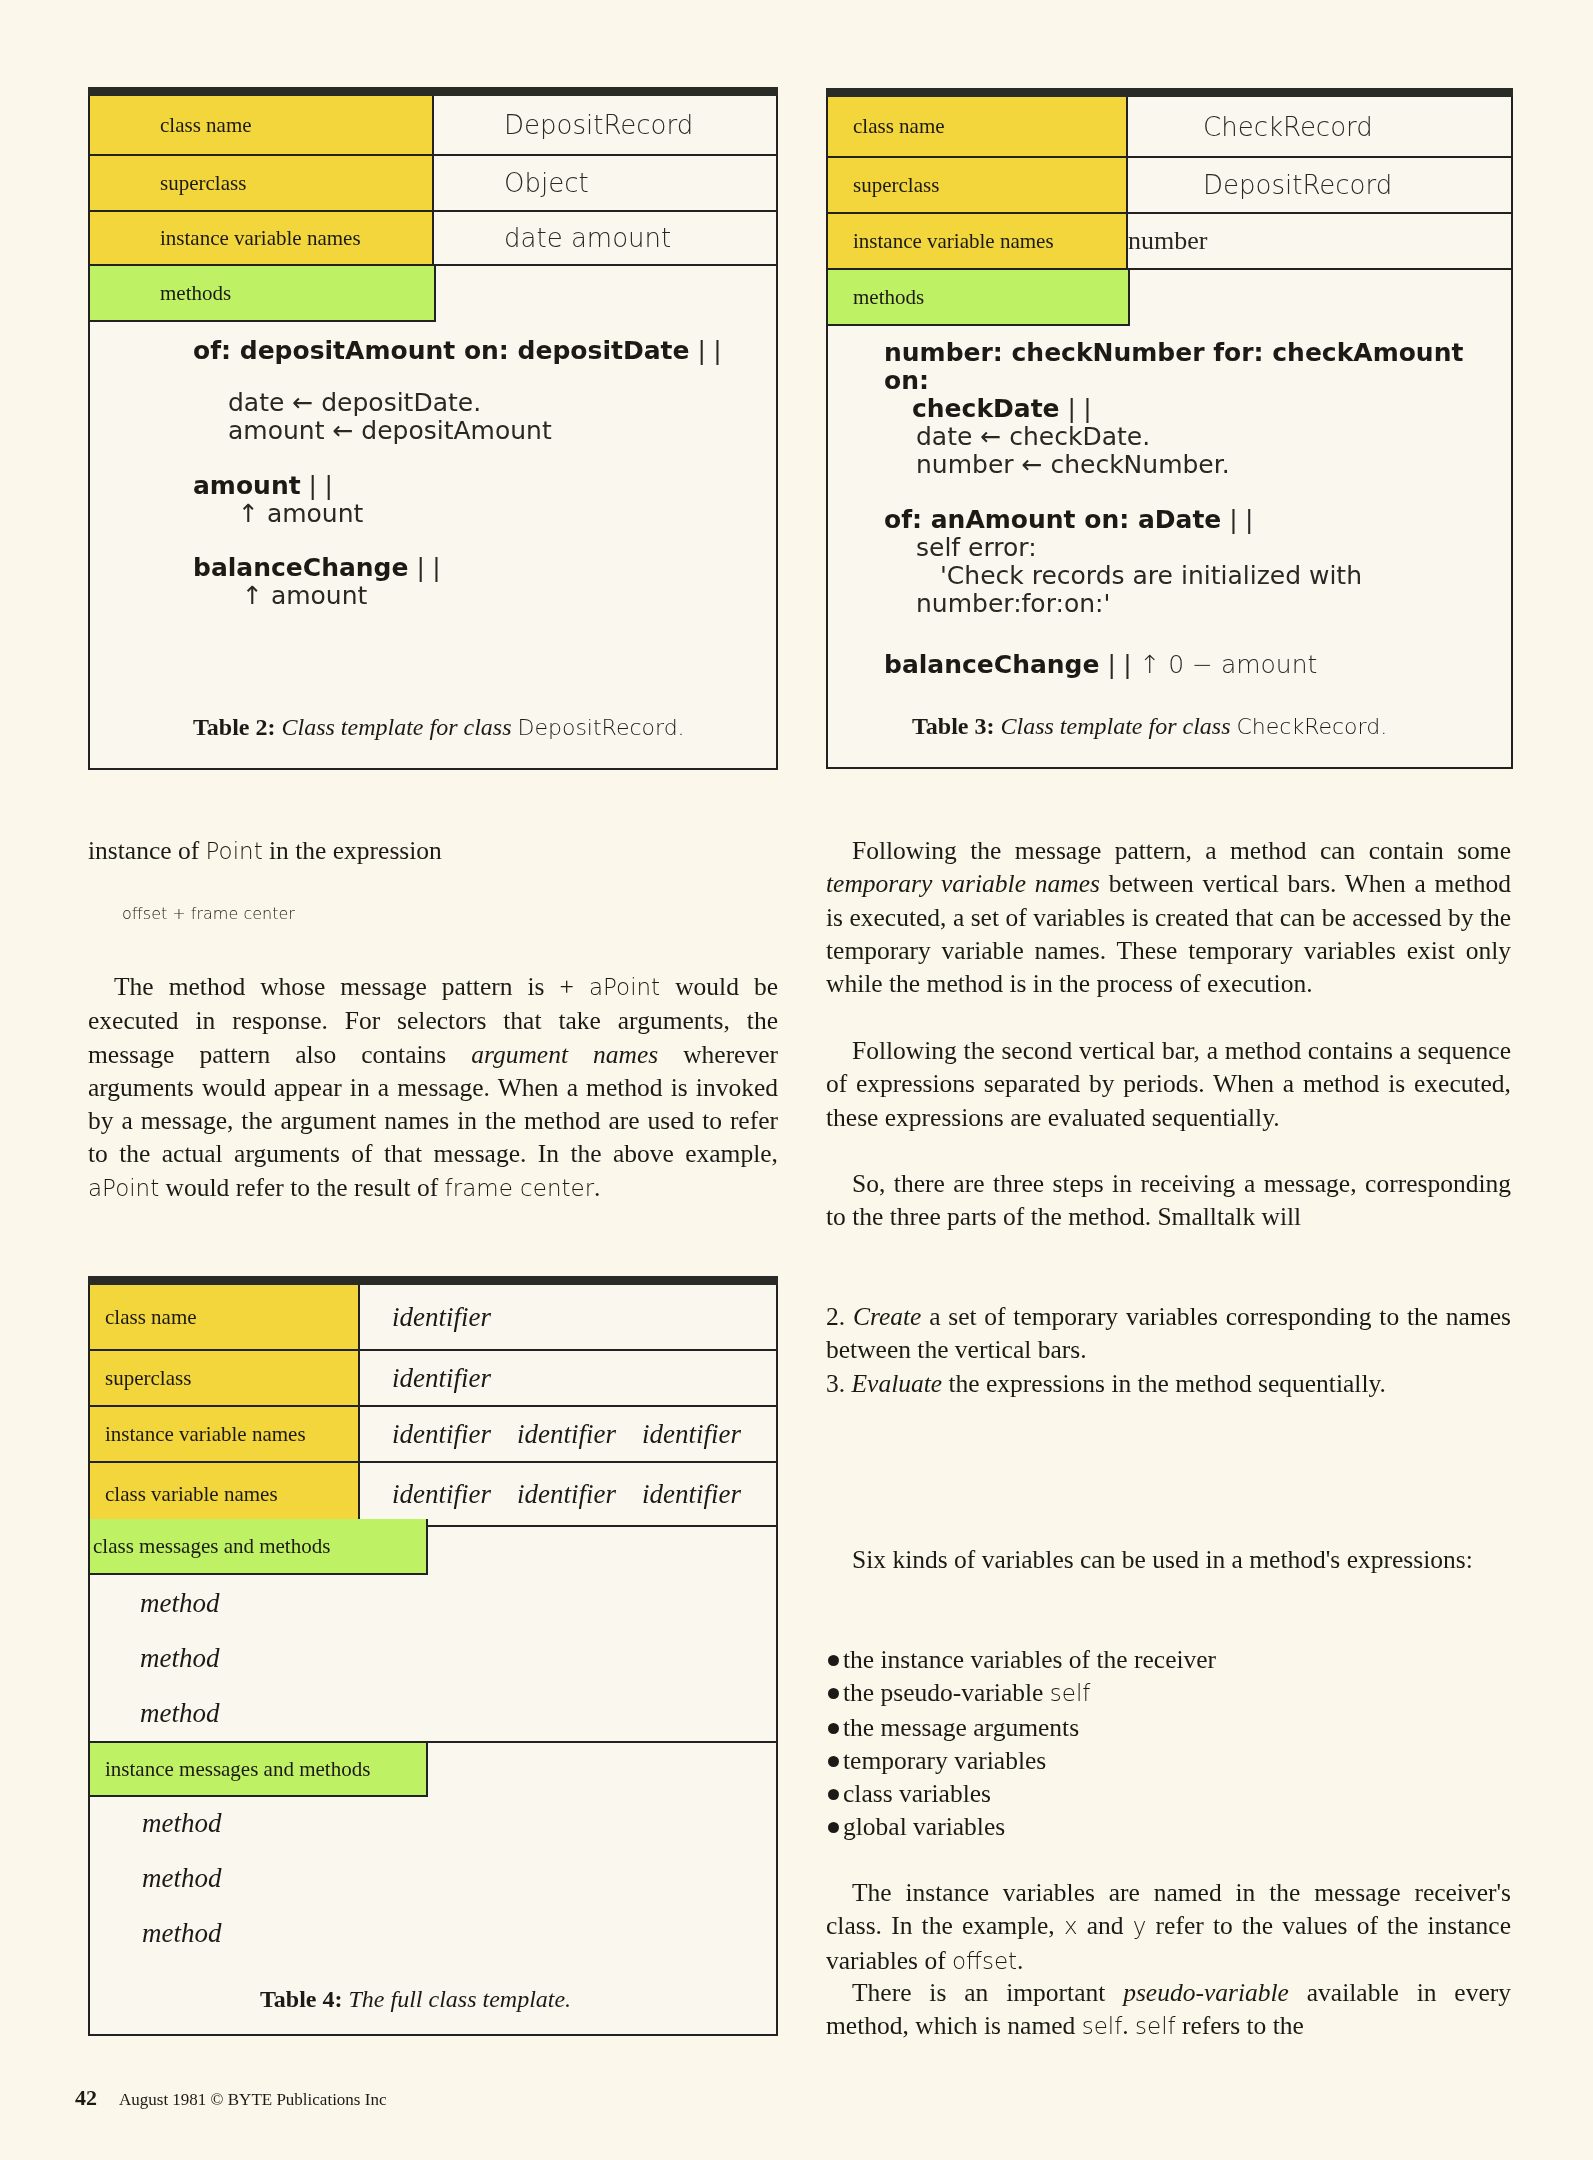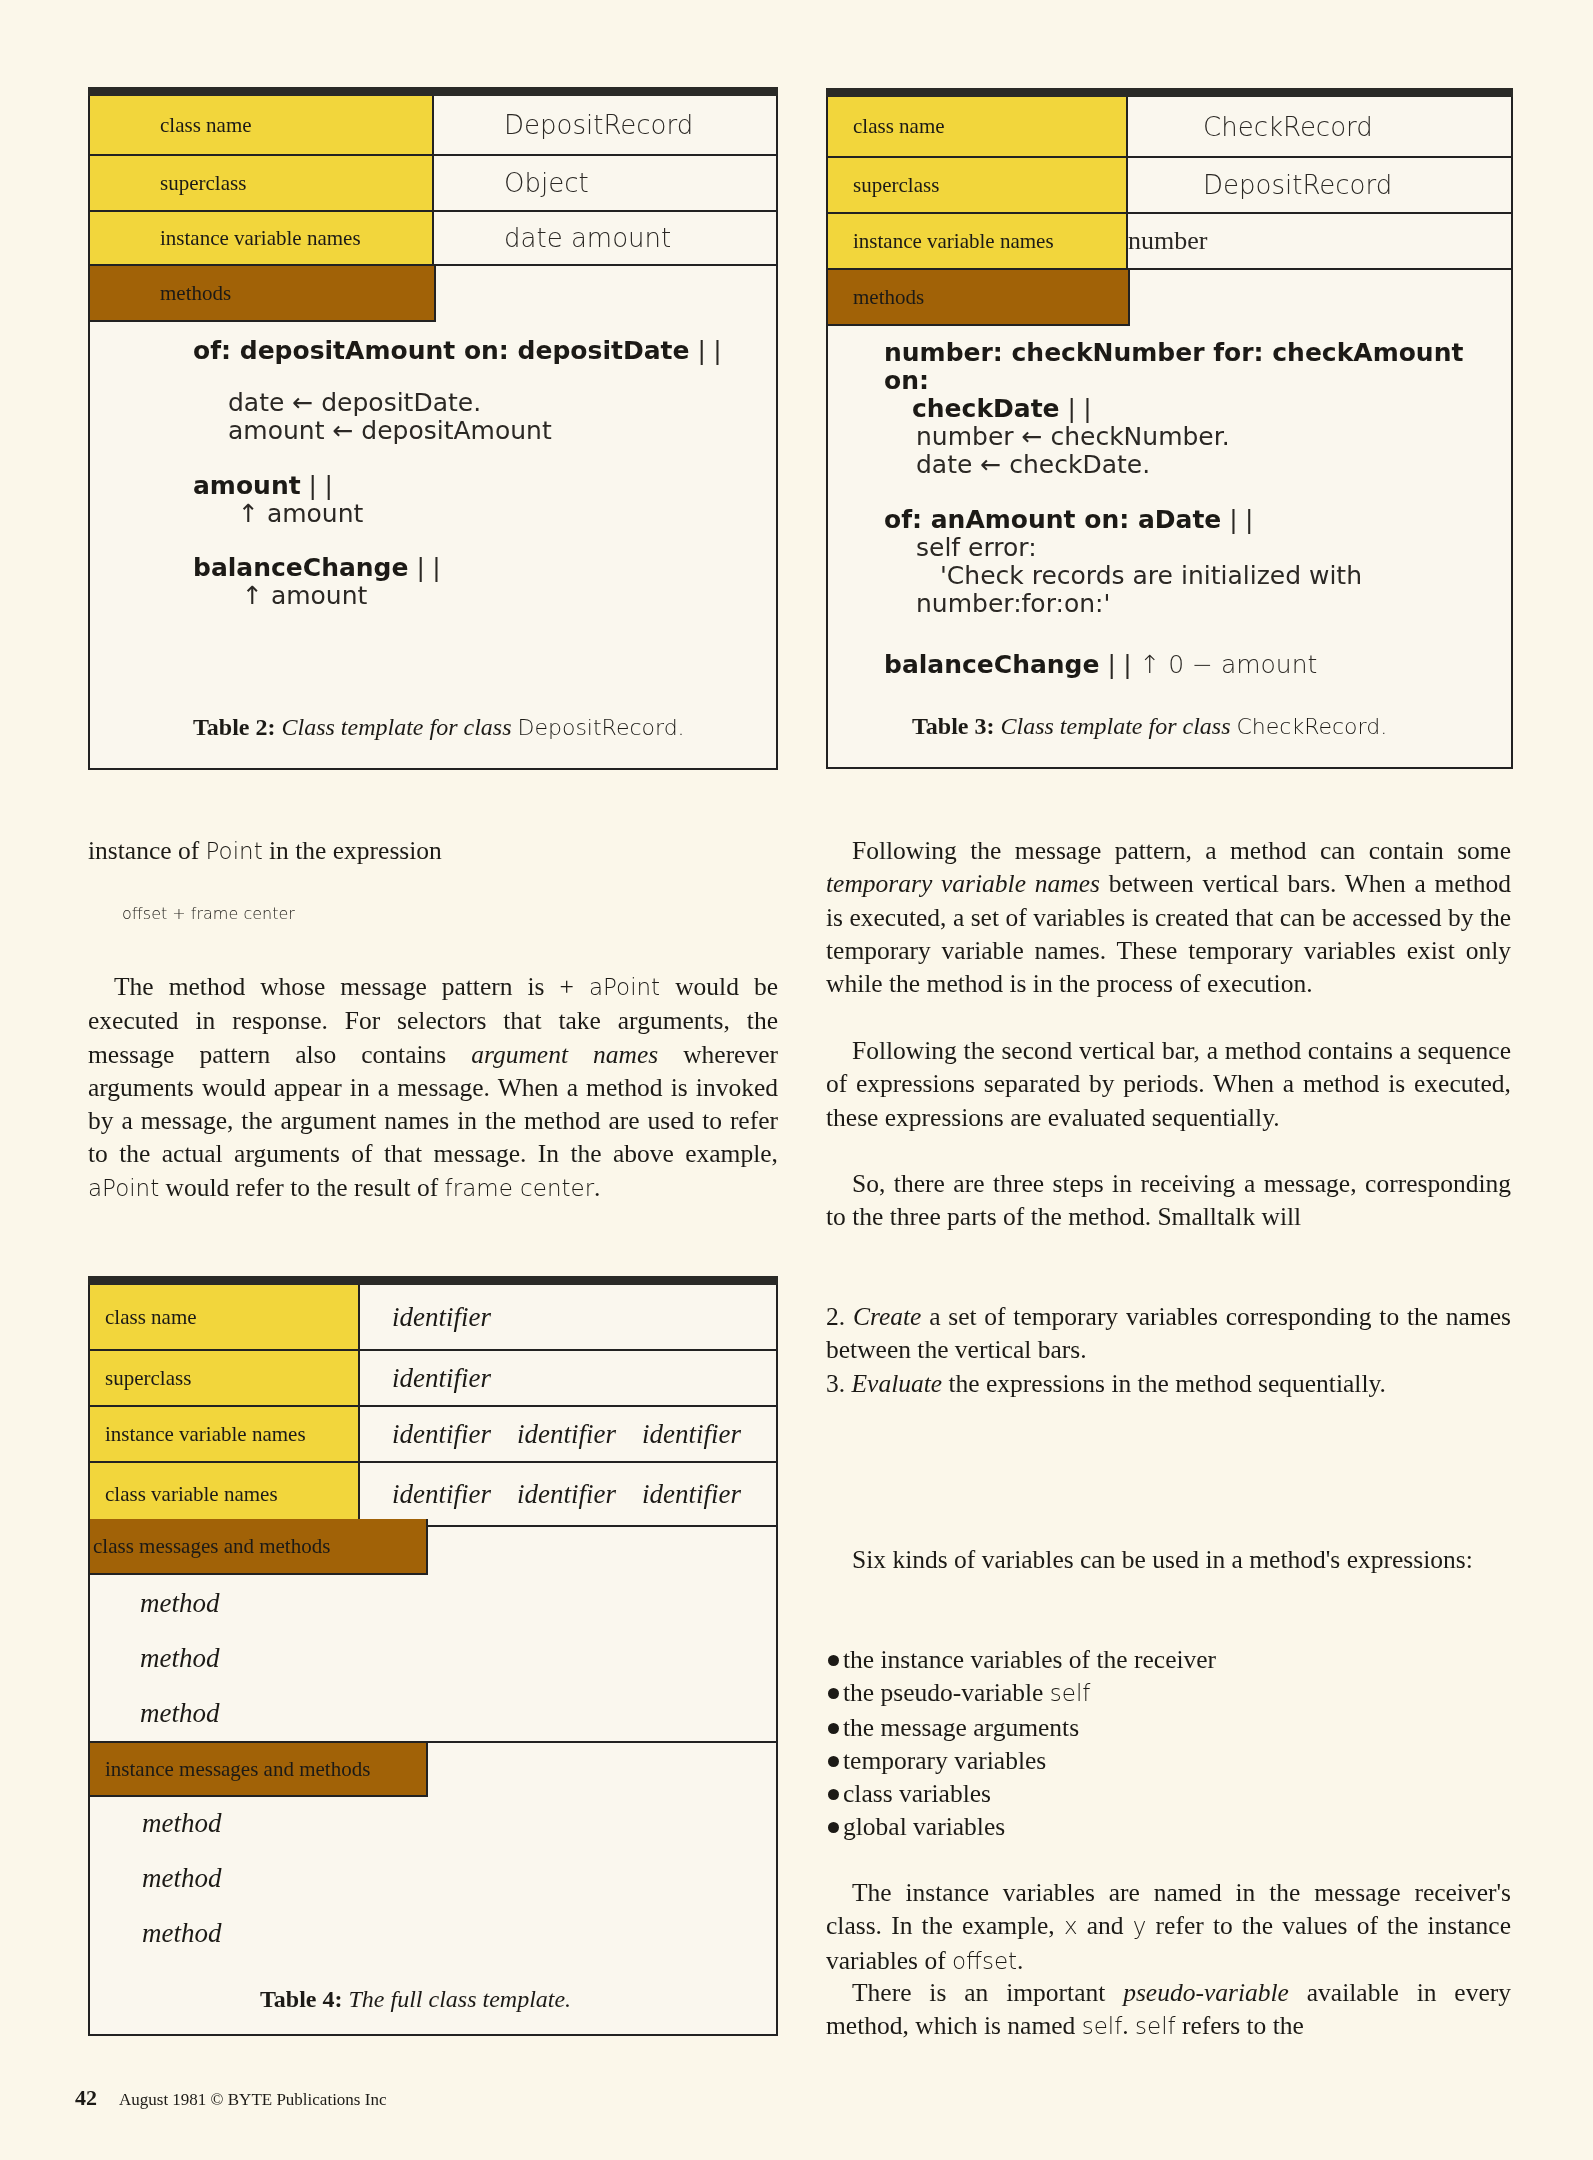--- a/index.html
+++ b/index.html
@@ -22,21 +22,21 @@
     border-right: 2px solid #222; box-sizing: border-box;
     font-family: "Liberation Serif", serif; font-size: 21px;
     display: flex; align-items: center;
   }
   .row .val {
     position: absolute; top: 0; bottom: 0; right: 0;
     display: flex; align-items: center;
     font-family: "DejaVu Sans", sans-serif; font-weight: 300; font-size: 26px; color: #2b2824;
   }
   .tagbox {
-    position: absolute; left: 0; background: #a16207; box-sizing: border-box;
+    position: absolute; left: 0; background: #bef264; box-sizing: border-box;
     border-right: 2px solid #222; border-bottom: 2px solid #222;
     font-family: "Liberation Serif", serif; font-size: 21px;
     display: flex; align-items: center;
   }
   .code { font-family: "DejaVu Sans", sans-serif; font-size: 25px; color: #2b2824; line-height: 28px; }
   .code .b { font-weight: bold; color: #1c1a16; }
   .code .l { font-weight: normal; letter-spacing: -0.3px; }
   .caption { font-family: "Liberation Serif", serif; font-size: 24px; }
   .caption .num { font-weight: bold; }
   .caption .it { font-style: italic; }
@@ -117,22 +117,22 @@
     <div class="lab" style="width:300px; padding-left:25px;">instance variable names</div>
     <div class="val" style="left:300px; font-family:Liberation Serif, serif;">number</div>
   </div>
   <div class="tagbox" style="top:182px; width:302px; height:56px; padding-left:25px;">
     <span>methods</span>
   </div>
 
   <div class="code abs" style="left:56px; top:251px;">
     <div class="b">number: checkNumber for: checkAmount on:</div>
     <div style="padding-left:28px;"><span class="b">checkDate</span> <span class="l">|  |</span></div>
+    <div style="padding-left:32px;">date ← checkDate.</div>
     <div style="padding-left:32px;">number ← checkNumber.</div>
-    <div style="padding-left:32px;">date ← checkDate.</div>
   </div>
   <div class="code abs" style="left:56px; top:418px;">
     <div><span class="b">of: anAmount on: aDate</span> <span class="l">|  |</span></div>
     <div style="padding-left:32px;">self error:</div>
     <div style="padding-left:56px;">'Check records are initialized with</div>
     <div style="padding-left:32px;">number:for:on:'</div>
   </div>
   <div class="code abs" style="left:56px; top:563px;">
     <span class="b">balanceChange</span>
     <span class="l">|  |</span>

